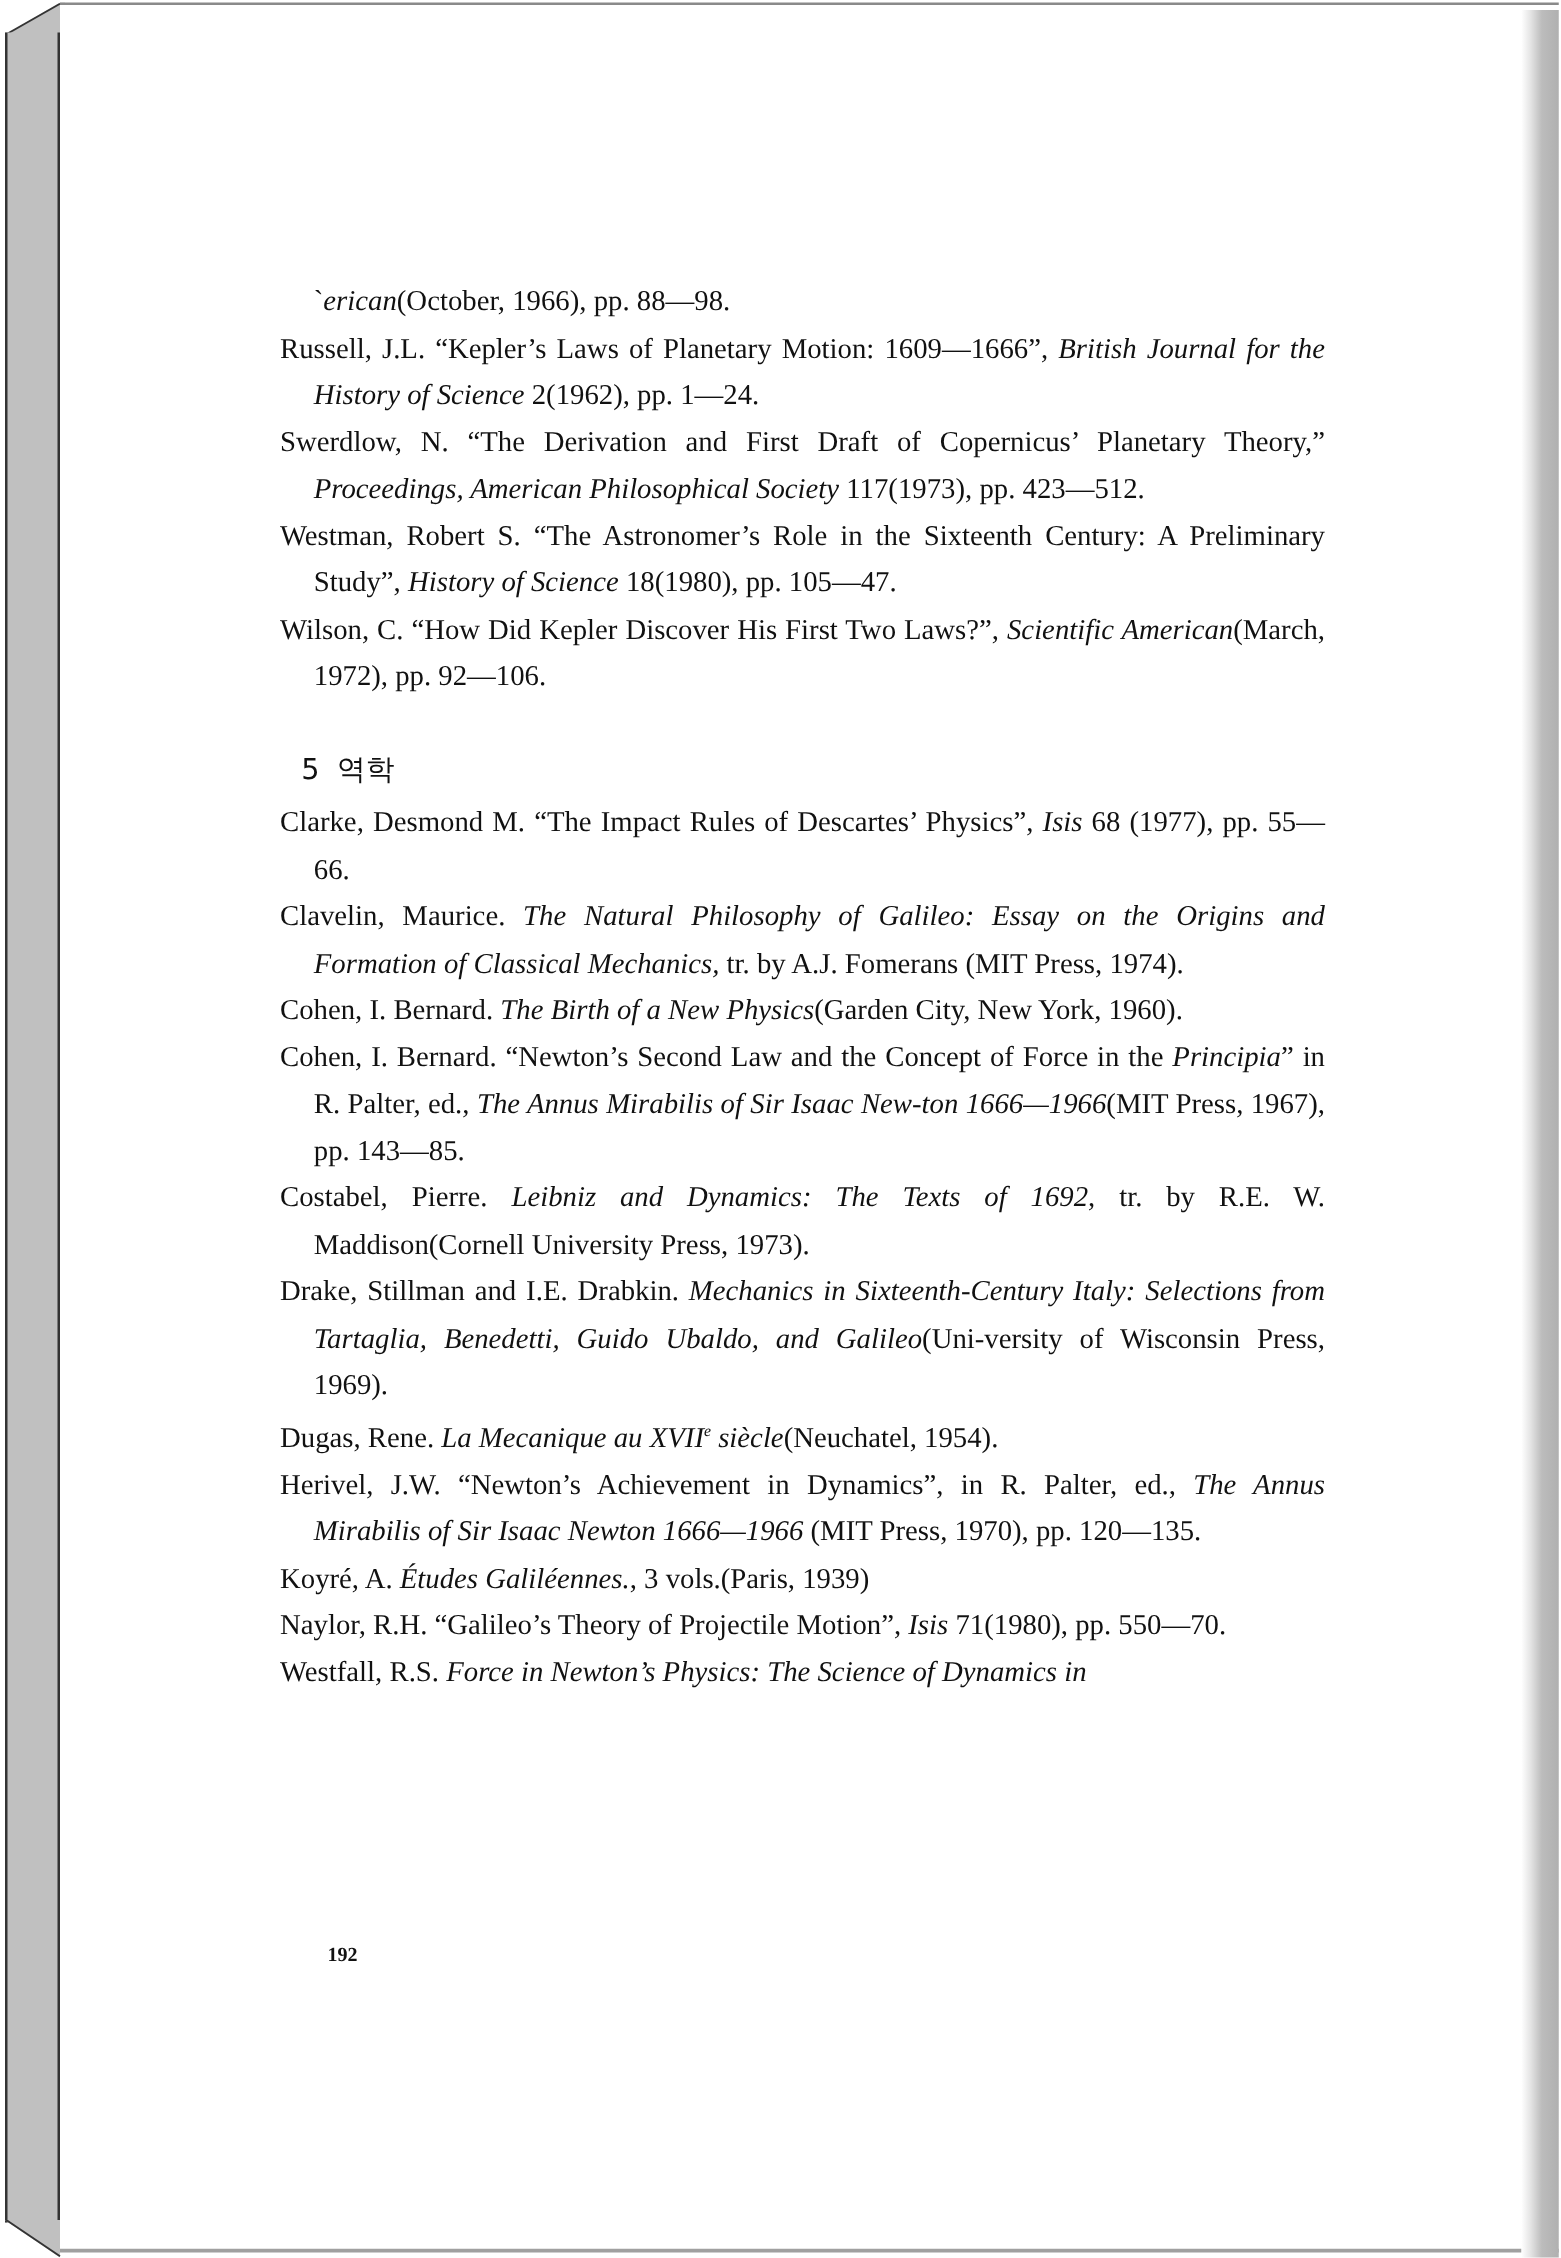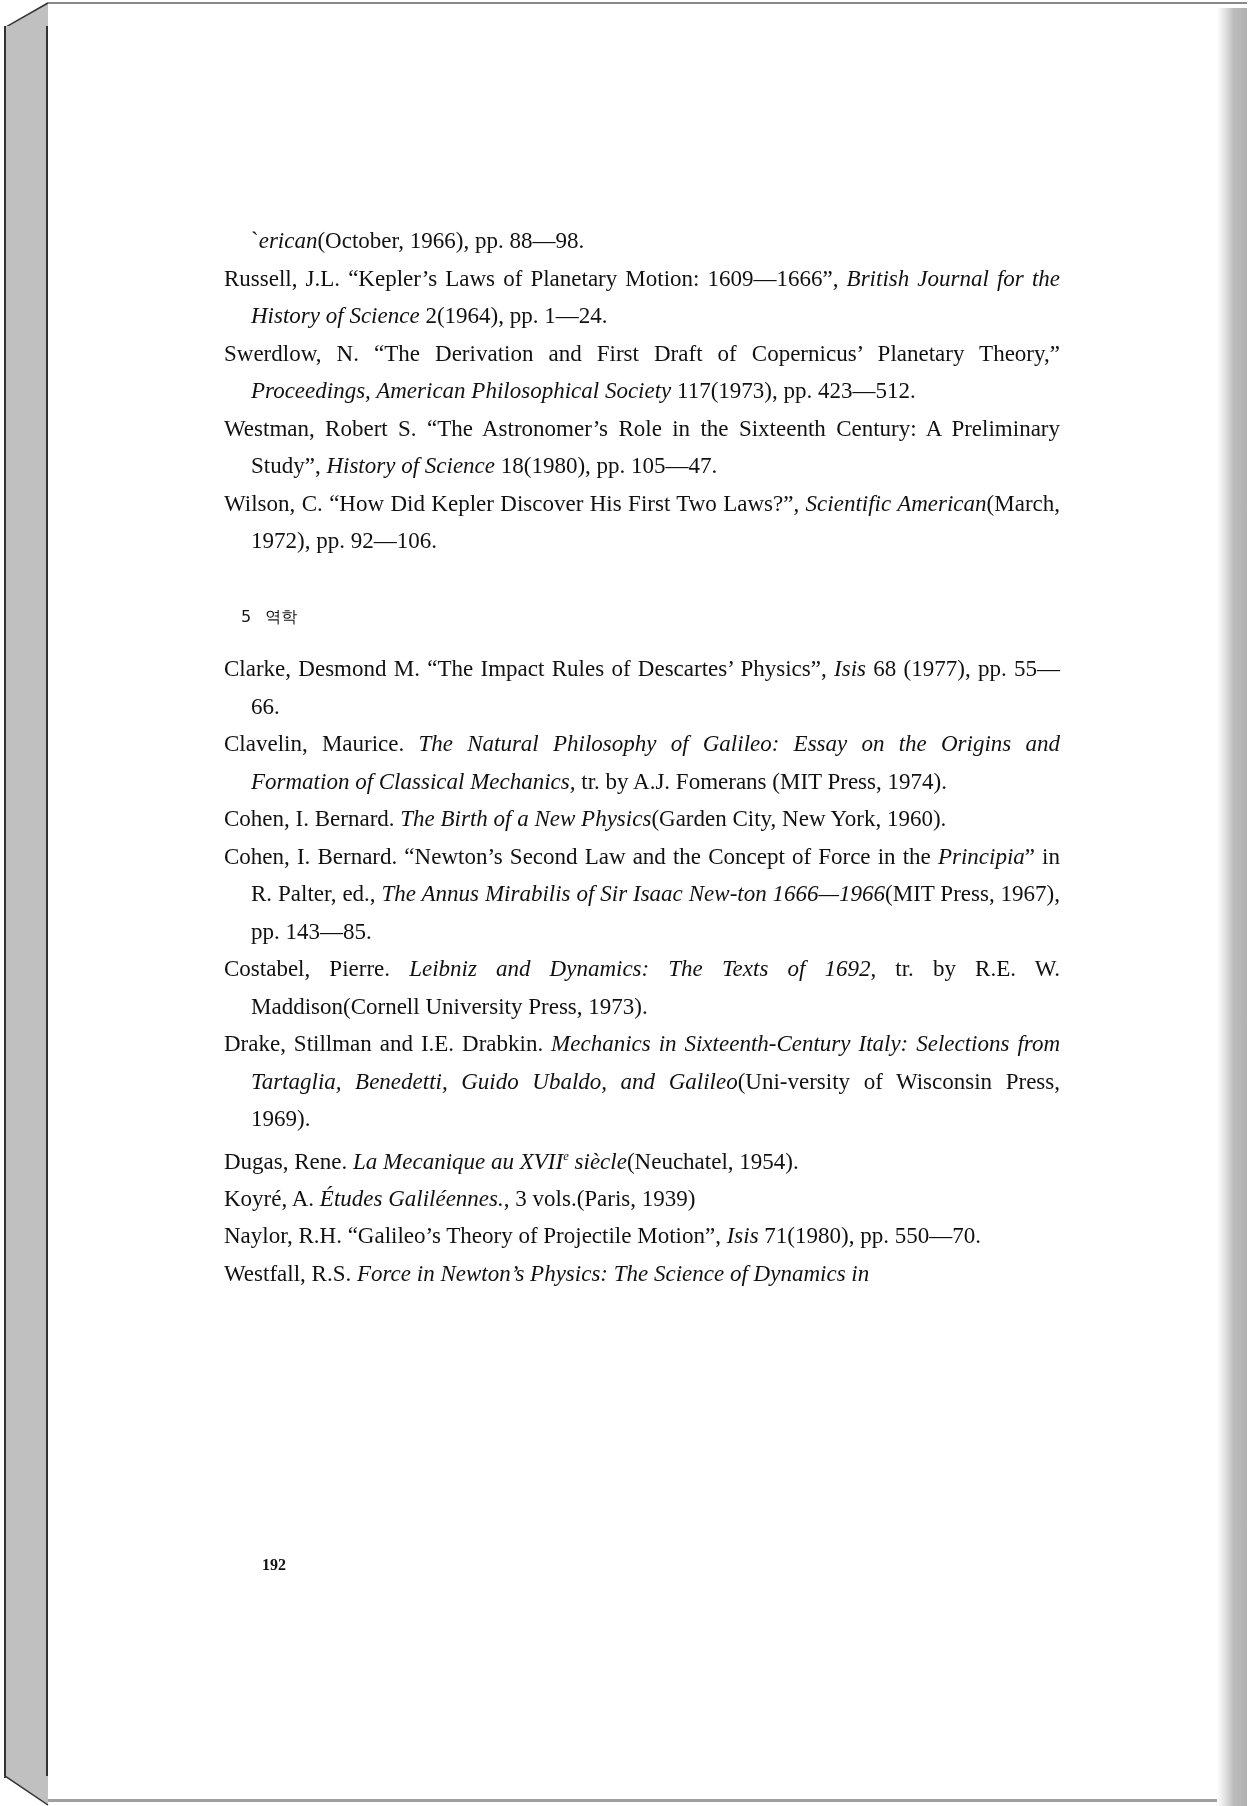--- a/index.html
+++ b/index.html
@@ -46,23 +46,23 @@
     .entry {
       padding-left: 27px;
       text-indent: -27px;
       text-align: justify;
       margin: 0;
     }
     .entry .it { font-style: italic; }
     .cont { padding-left: 27px; margin: 0; }
     .section-heading {
       margin-top: 38px;
-      margin-bottom: 15px;
+      margin-bottom: 4px;
       padding-left: 17px;
-      font-size: 16px;
+      font-size: 23px;
       font-family: "DejaVu Sans", sans-serif;
     }
     .section-heading span { margin-right: 14px; }
     .page-number {
       position: absolute; left: 262px; top: 1556px;
       font-size: 16px; font-weight: bold;
       font-family: "Liberation Serif", serif;
     }
     sup { font-size: 0.55em; }
   </style>
@@ -80,36 +80,37 @@
     <polygon points="0,0 44,0 44,30" fill="#c0c0c0"></polygon>
     <line x1="1" y1="0" x2="44" y2="29" stroke="#333" stroke-width="1.5"></line>
   </svg>
   <div class="page">
     <div class="edge"></div>
   </div>
 
   <div class="content">
     <p class="cont" id="continuation"><span>`</span><span class="it" style="font-style: italic;">erican</span><span>(October, 1966), pp. 88—98.</span></p>
     <div id="section1">
-        <p class="entry"><span>Russell, J.L. “Kepler’s Laws of Planetary Motion: 1609—1666”, </span><span class="it" style="font-style: italic;">British Journal for the History of Science</span><span> 2(1964), pp. 1—24.</span></p>
+        <p class="entry"><span>Russell, J.L. “Kepler’s Laws of Planetary Motion: 1609—1666”, </span><span class="it" style="font-style: italic;">British Journal for the History of Science</span><span> 2(1962), pp. 1—24.</span></p>
         <p class="entry"><span>Swerdlow, N. “The Derivation and First Draft of Copernicus’ Planetary Theory,” </span><span class="it" style="font-style: italic;">Proceedings, American Philosophical Society</span><span> 117(1973), pp. 423—512.</span></p>
         <p class="entry"><span>Westman, Robert S. “The Astronomer’s Role in the Sixteenth Century: A Preliminary Study”, </span><span class="it" style="font-style: italic;">History of Science</span><span> 18(1980), pp. 105—47.</span></p>
         <p class="entry"><span>Wilson, C. “How Did Kepler Discover His First Two Laws?”, </span><span class="it" style="font-style: italic;">Scientific American</span><span>(March, 1972), pp. 92—106.</span></p>
       </div>
     <div class="section-heading">
       <span>5</span><span>역학</span>
     </div>
     <div id="section5">
         <p class="entry"><span>Clarke, Desmond M. “The Impact Rules of Descartes’ Physics”, </span><span class="it" style="font-style: italic;">Isis</span><span> 68 (1977), pp. 55—66.</span></p>
         <p class="entry"><span>Clavelin, Maurice. </span><span class="it" style="font-style: italic;">The Natural Philosophy of Galileo: Essay on the Origins and Formation of Classical Mechanics,</span><span> tr. by A.J. Fomerans (MIT Press, 1974).</span></p>
         <p class="entry"><span>Cohen, I. Bernard. </span><span class="it" style="">The Birth of a New Physics</span><span>(Garden City, New York, 1960).</span></p>
         <p class="entry"><span>Cohen, I. Bernard. “Newton’s Second Law and the Concept of Force in the </span><span class="it" style="font-style: italic;">Principia</span><span>” in R. Palter, ed., </span><span class="it" style="font-style: italic;">The Annus Mirabilis of Sir Isaac New-ton 1666—1966</span><span>(MIT Press, 1967), pp. 143—85.</span></p>
         <p class="entry"><span>Costabel, Pierre. </span><span class="it" style="font-style: italic;">Leibniz and Dynamics: The Texts of 1692</span><span>, tr. by R.E. W. Maddison(Cornell University Press, 1973).</span></p>
         <p class="entry"><span>Drake, Stillman and I.E. Drabkin. </span><span class="it" style="font-style: italic;">Mechanics in Sixteenth-Century Italy: Selections from Tartaglia, Benedetti, Guido Ubaldo, and Galileo</span><span>(Uni-versity of Wisconsin Press, 1969).</span></p>
         <p class="entry"><span>Dugas, Rene. </span><span class="it" style="font-style: italic;">La Mecanique au XVII</span><sup class="it" style="font-style: italic;">e</sup><span class="it" style="font-style: italic;"> siècle</span><span>(Neuchatel, 1954).</span></p>
+        <p class="entry"><span>Herivel, J.W. “Newton’s Achievement in Dynamics”, in R. Palter, ed., </span><span class="it" style="font-style: italic;">The Annus Mirabilis of Sir Isaac Newton 1666—1966</span><span> (MIT Press, 1970), pp. 120—135.</span></p>
         <p class="entry"><span>Koyré, A. </span><span class="it" style="font-style: italic;">Études Galiléennes.</span><span>, 3 vols.(Paris, 1939)</span></p>
         <p class="entry"><span>Naylor, R.H. “Galileo’s Theory of Projectile Motion”, </span><span class="it" style="font-style: italic;">Isis</span><span> 71(1980), pp. 550—70.</span></p>
         <p class="entry"><span>Westfall, R.S. </span><span class="it" style="font-style: italic;">Force in Newton’s Physics: The Science of Dynamics in</span></p>
       </div>
   </div>
 
   <div class="page-number">192</div>
 </div>
 
 </body></html>

